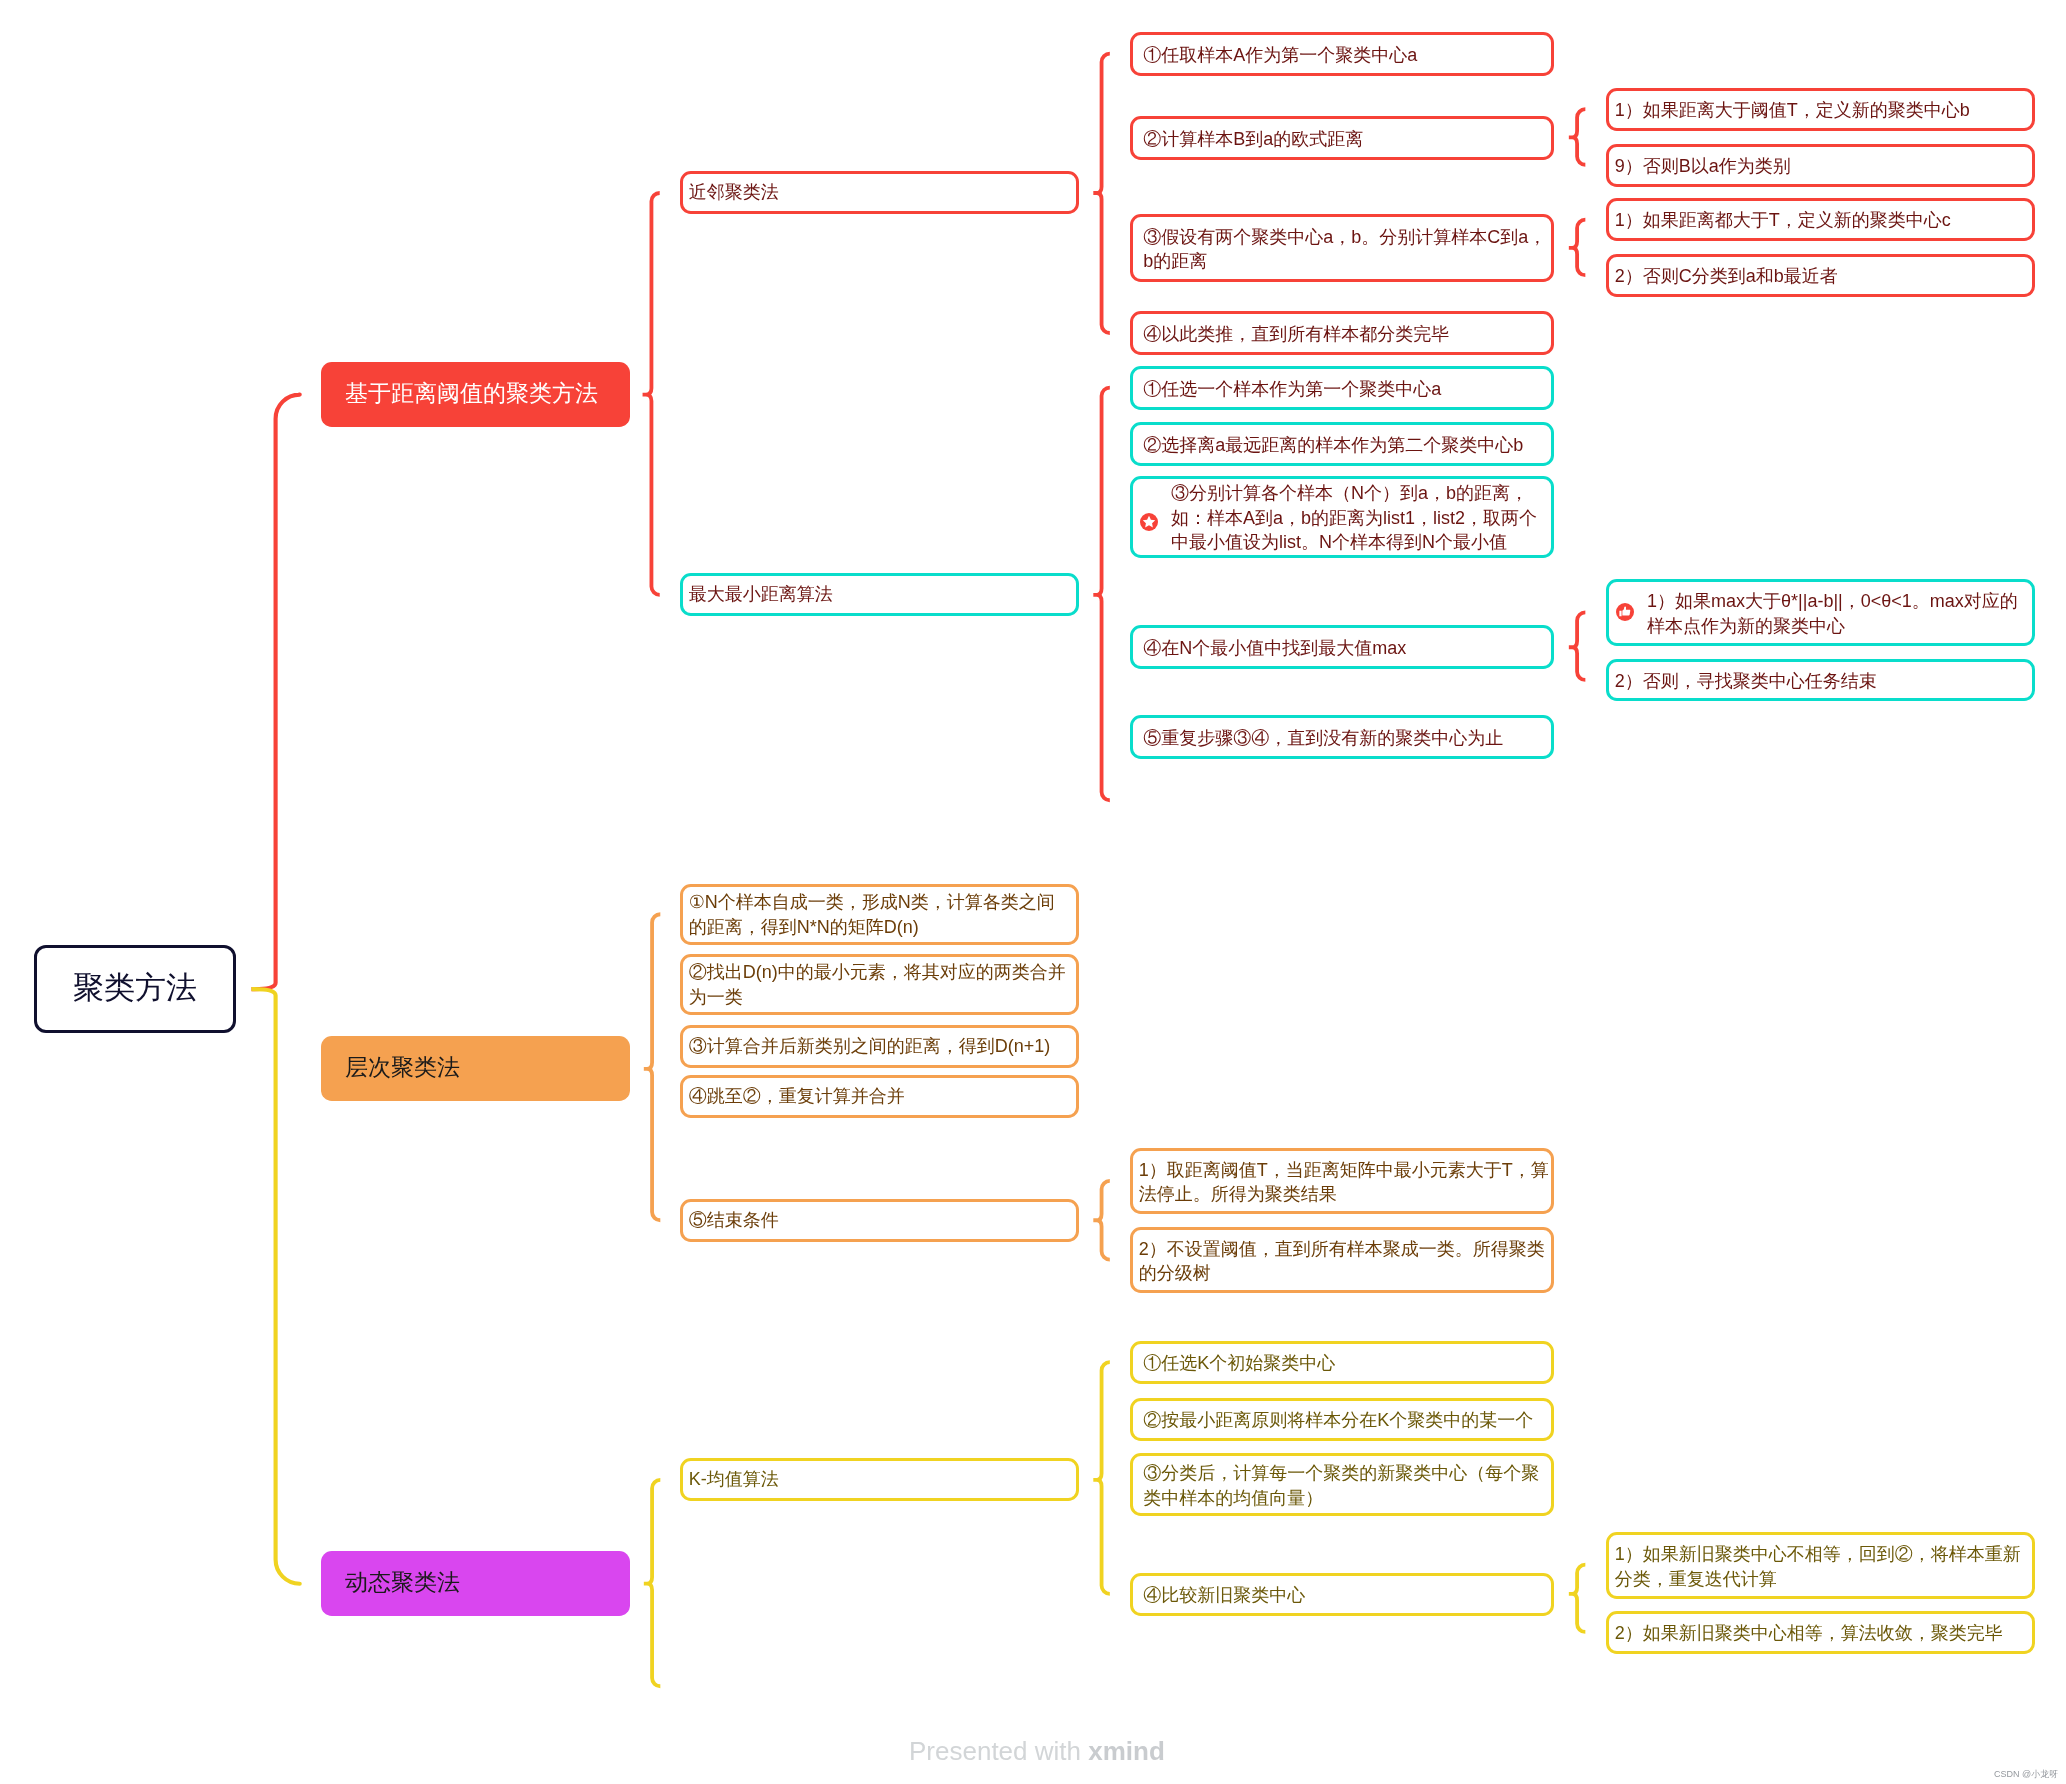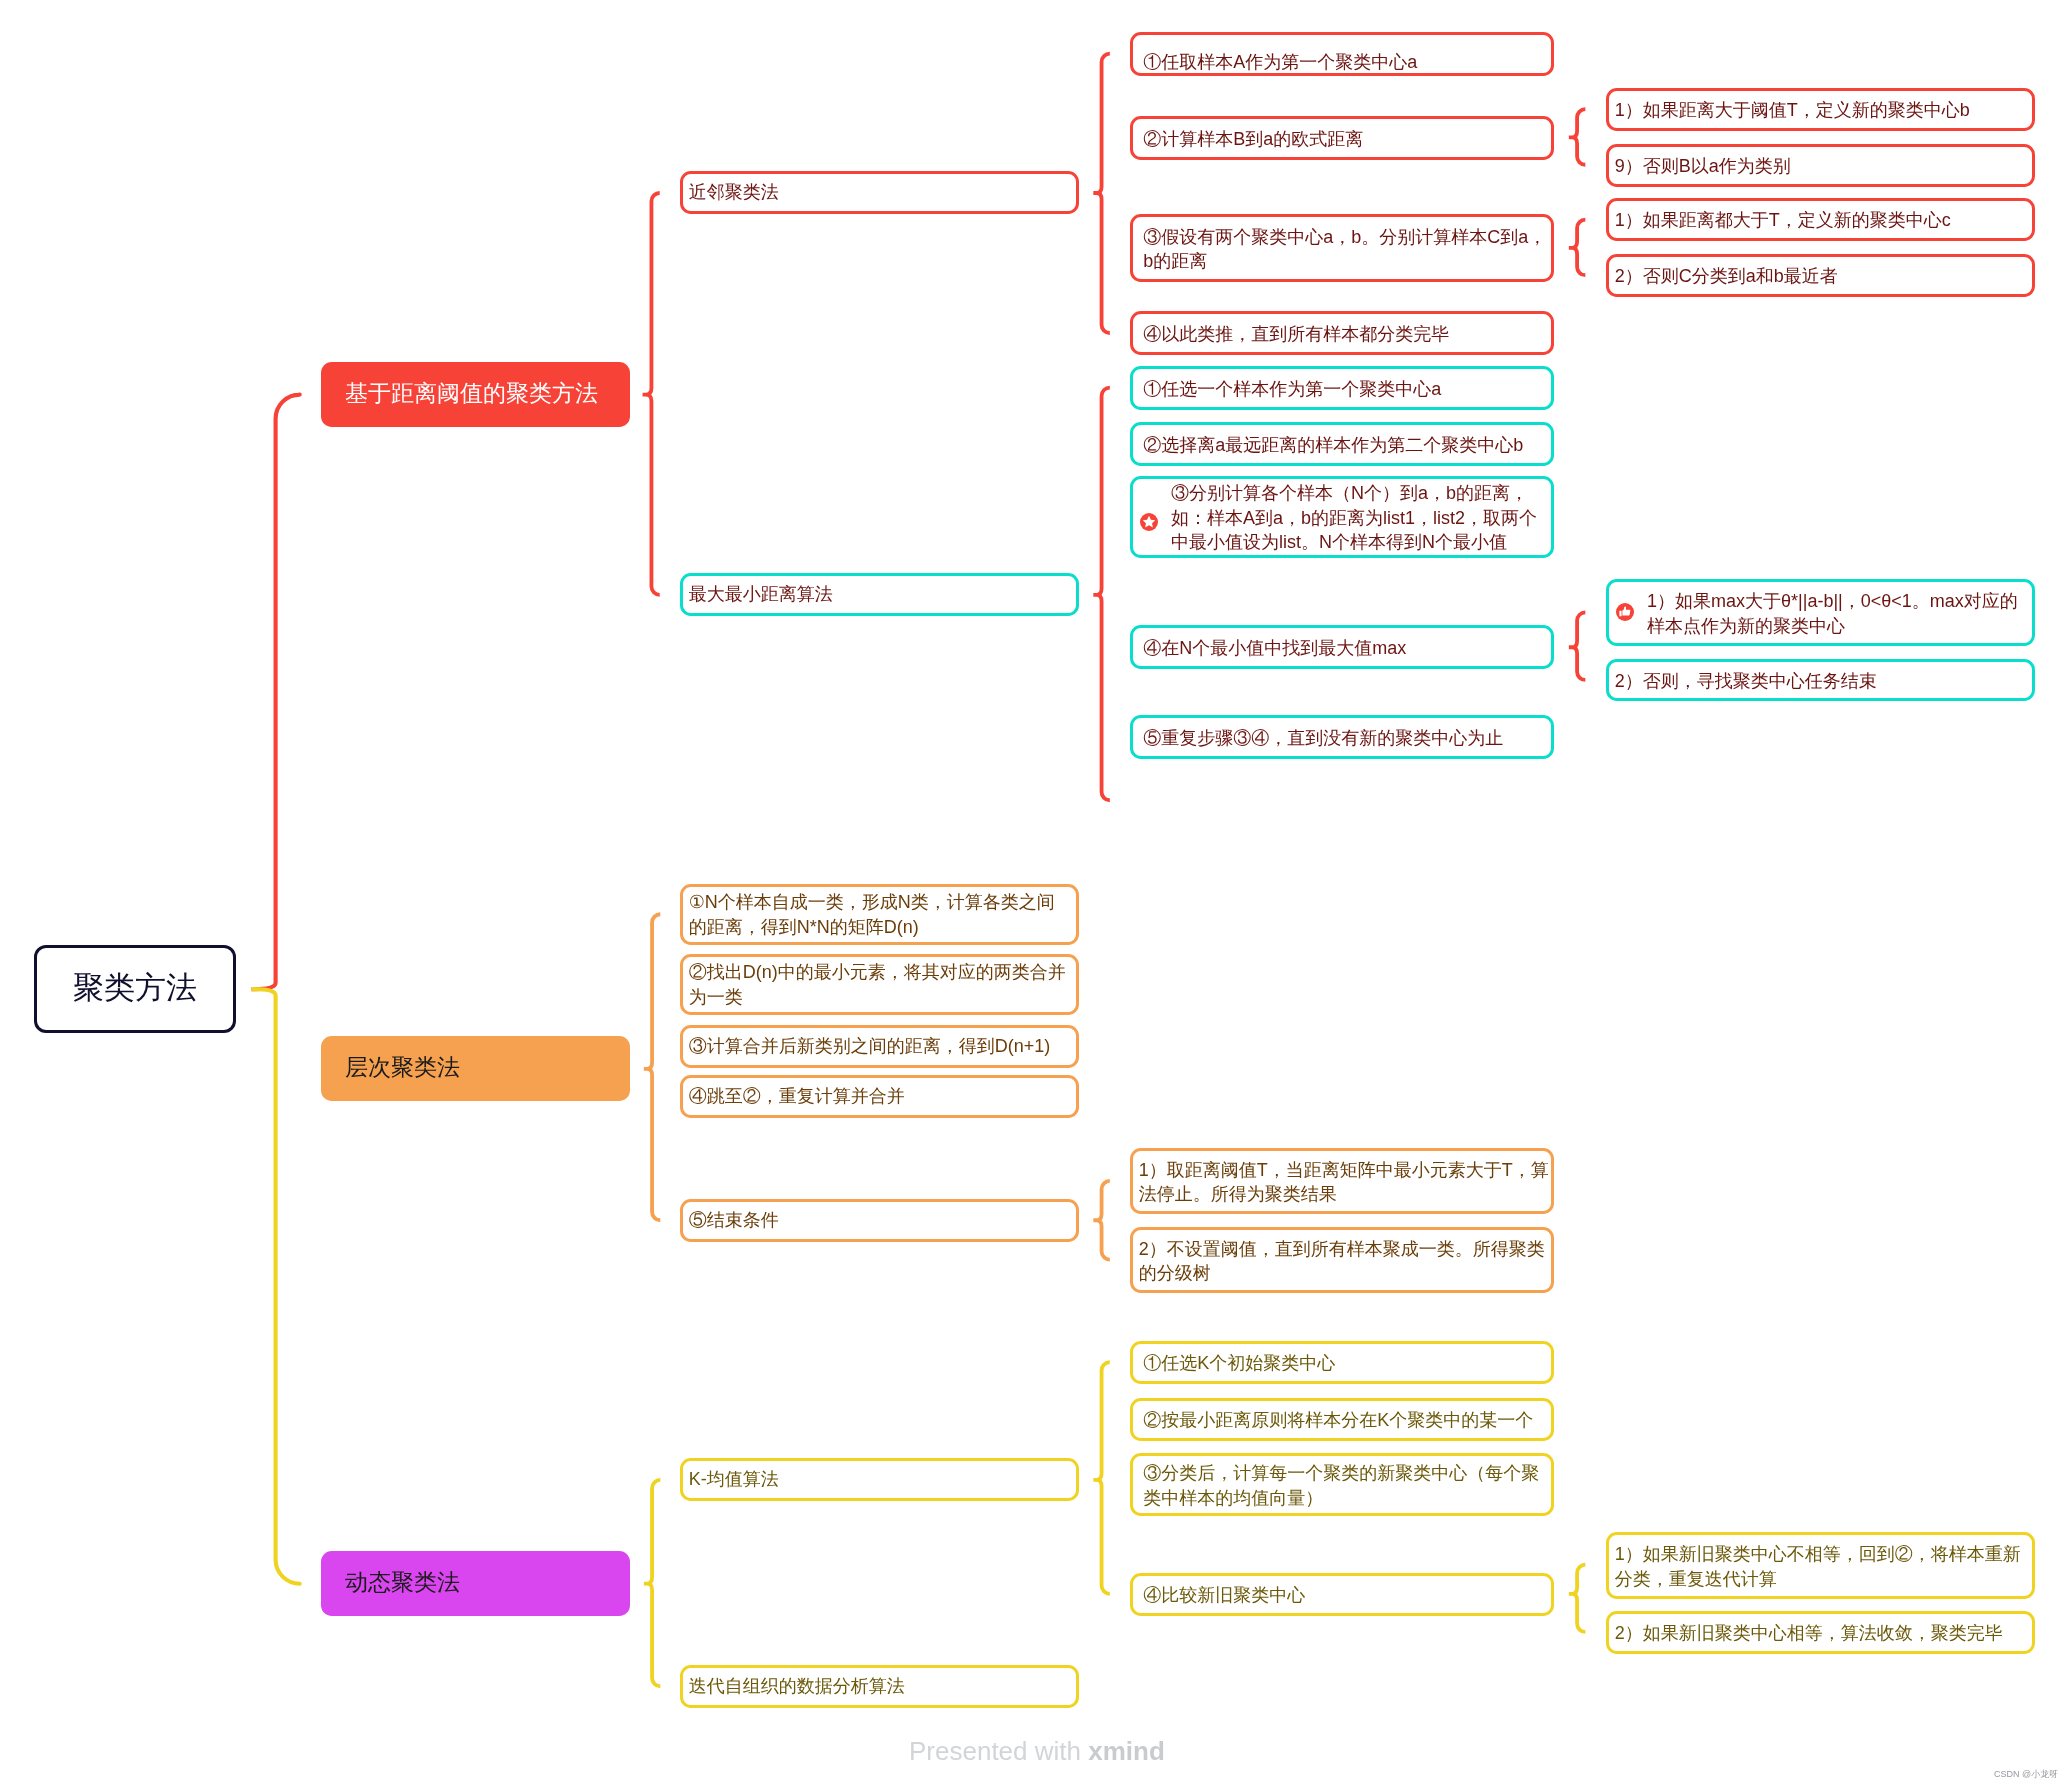--- a/index.html
+++ b/index.html
@@ -48,21 +48,21 @@
     </div>
     <div class="node fill" style="left: 321px; top: 1551px; width: 309px; height: 65px; background: #d946ef; color: rgb(26, 26, 26); padding-left: 24px; padding-right: 24px;">
       <span class="txt" style="font-size: 23px; line-height: 1.36; transform: translateY(-0.6px);">动态聚类法</span>
     </div>
     <div class="node out" style="left: 680px; top: 171px; width: 399px; height: 43px; border-color: rgb(247, 66, 56); color: rgb(107, 20, 17); padding-left: 5.7px; padding-right: 5.7px;">
       <span class="txt" style="font-size: 18px; line-height: 1.36;">近邻聚类法</span>
     </div>
     <div class="node out" style="left: 680px; top: 573px; width: 399px; height: 43px; border-color: rgb(9, 221, 203); color: rgb(107, 20, 17); padding-left: 5.7px; padding-right: 5.7px;">
       <span class="txt" style="font-size: 18px; line-height: 1.36;">最大最小距离算法</span>
     </div>
-    <div class="node out" style="left: 1130px; top: 32px; width: 424px; height: 44px; border-color: rgb(247, 66, 56); color: rgb(107, 20, 17); padding-left: 10.2px; padding-right: 10.2px; align-items: flex-end;">
+    <div class="node out" style="left: 1130px; top: 32px; width: 424px; height: 44px; border-color: rgb(247, 66, 56); color: rgb(107, 20, 17); padding-left: 10.2px; padding-right: 10.2px;">
       <span class="txt" style="font-size: 18px; line-height: 1.36; transform: translateY(0.6px);">①任取样本A作为第一个聚类中心a</span>
     </div>
     <div class="node out" style="left: 1130px; top: 116px; width: 424px; height: 44px; border-color: rgb(247, 66, 56); color: rgb(107, 20, 17); padding-left: 10.2px; padding-right: 10.2px;">
       <span class="txt" style="font-size: 18px; line-height: 1.36; transform: translateY(0.6px);">②计算样本B到a的欧式距离</span>
     </div>
     <div class="node out" style="left: 1130px; top: 214px; width: 424px; height: 68px; border-color: rgb(247, 66, 56); color: rgb(107, 20, 17); padding-left: 10.2px; padding-right: 10.2px;">
       <span class="txt" style="font-size: 18px; line-height: 1.36; transform: translateY(0.6px);">③假设有两个聚类中心a，b。分别计算样本C到a，
 b的距离</span>
     </div>
     <div class="node out" style="left: 1130px; top: 311px; width: 424px; height: 44px; border-color: rgb(247, 66, 56); color: rgb(107, 20, 17); padding-left: 10.2px; padding-right: 10.2px;">
@@ -135,23 +135,20 @@
       <span class="txt" style="font-size: 18px; line-height: 1.36; transform: translateY(0.6px);">1）取距离阈值T，当距离矩阵中最小元素大于T，算
 法停止。所得为聚类结果</span>
     </div>
     <div class="node out" style="left: 1130px; top: 1227px; width: 424px; height: 66px; border-color: rgb(245, 161, 80); color: rgb(107, 61, 8); padding-left: 5.7px; padding-right: 5.7px;">
       <span class="txt" style="font-size: 18px; line-height: 1.36; transform: translateY(0.6px);">2）不设置阈值，直到所有样本聚成一类。所得聚类
 的分级树</span>
     </div>
     <div class="node out" style="left: 680px; top: 1458px; width: 399px; height: 43px; border-color: rgb(240, 211, 33); color: rgb(107, 88, 8); padding-left: 5.7px; padding-right: 5.7px;">
       <span class="txt" style="font-size: 18px; line-height: 1.36;">K-均值算法</span>
     </div>
-    <div class="node out" style="left: 680px; top: 1665px; width: 399px; height: 43px; border-color: rgb(240, 211, 33); color: rgb(107, 88, 8); padding-left: 5.7px; padding-right: 5.7px;">
-      <span class="txt" style="font-size: 18px; line-height: 1.36;">迭代自组织的数据分析算法</span>
-    </div>
     <div class="node out" style="left: 1130px; top: 1341px; width: 424px; height: 43px; border-color: rgb(240, 211, 33); color: rgb(107, 88, 8); padding-left: 10.2px; padding-right: 10.2px;">
       <span class="txt" style="font-size: 18px; line-height: 1.36; transform: translateY(0.6px);">①任选K个初始聚类中心</span>
     </div>
     <div class="node out" style="left: 1130px; top: 1398px; width: 424px; height: 43px; border-color: rgb(240, 211, 33); color: rgb(107, 88, 8); padding-left: 10.2px; padding-right: 10.2px;">
       <span class="txt" style="font-size: 18px; line-height: 1.36; transform: translateY(0.6px);">②按最小距离原则将样本分在K个聚类中的某一个</span>
     </div>
     <div class="node out" style="left: 1130px; top: 1453px; width: 424px; height: 63px; border-color: rgb(240, 211, 33); color: rgb(107, 88, 8); padding-left: 10.2px; padding-right: 10.2px;">
       <span class="txt" style="font-size: 18px; line-height: 1.36; transform: translateY(0.6px);">③分类后，计算每一个聚类的新聚类中心（每个聚
 类中样本的均值向量）</span>
     </div>

